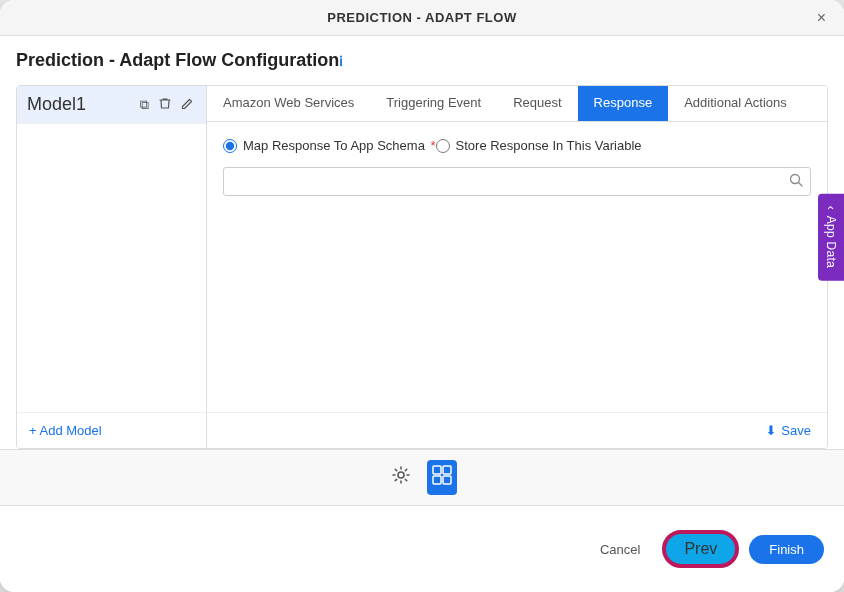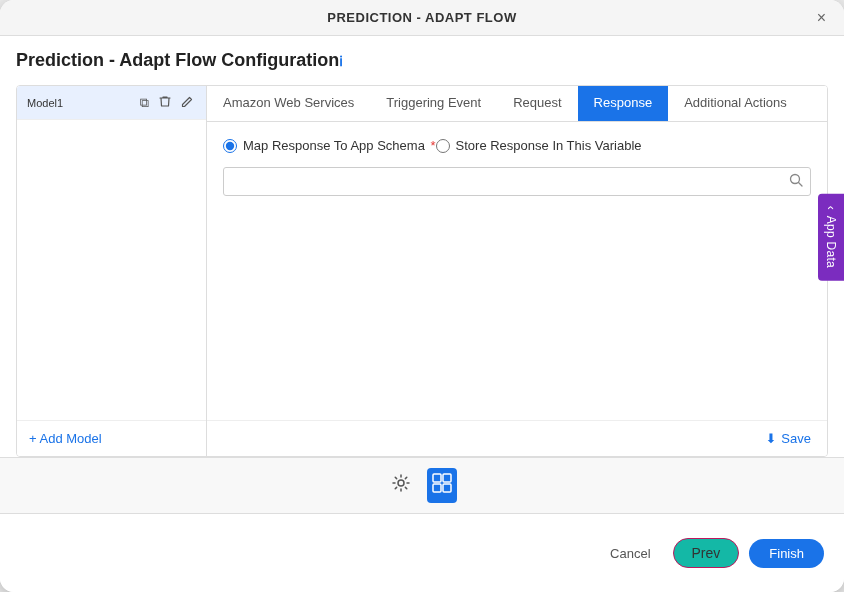--- a/index.html
+++ b/index.html
@@ -97,21 +97,21 @@
       padding: 8px 10px;
       border-bottom: 1px solid #eee;
       cursor: pointer;
       gap: 6px;
     }
     .model-item.selected {
       background: #e8f0fe;
     }
     .model-name {
       flex: 1;
-      font-size: 11px;
+      font-size: 18px;
       color: #333;
     }
     .model-actions {
       display: flex;
       gap: 4px;
       align-items: center;
     }
     .model-action-btn {
       background: none;
       border: none;
@@ -273,25 +273,25 @@
     }
     .btn-cancel {
       background: none;
       border: none;
       cursor: pointer;
       font-size: 13px;
       color: #555;
       padding: 6px 12px;
     }
     .btn-prev {
-      background: #14b8a6;
-      border: 1px solid #be185d;
+      background: #0ea5e9;
+      border: 4px solid #be185d;
       border-radius: 20px;
       cursor: pointer;
-      font-size: 14px;
+      font-size: 16px;
       color: #333;
       padding: 6px 18px;
     }
     .btn-finish {
       background: #1a73e8;
       border: none;
       border-radius: 20px;
       cursor: pointer;
       font-size: 13px;
       color: #fff;

